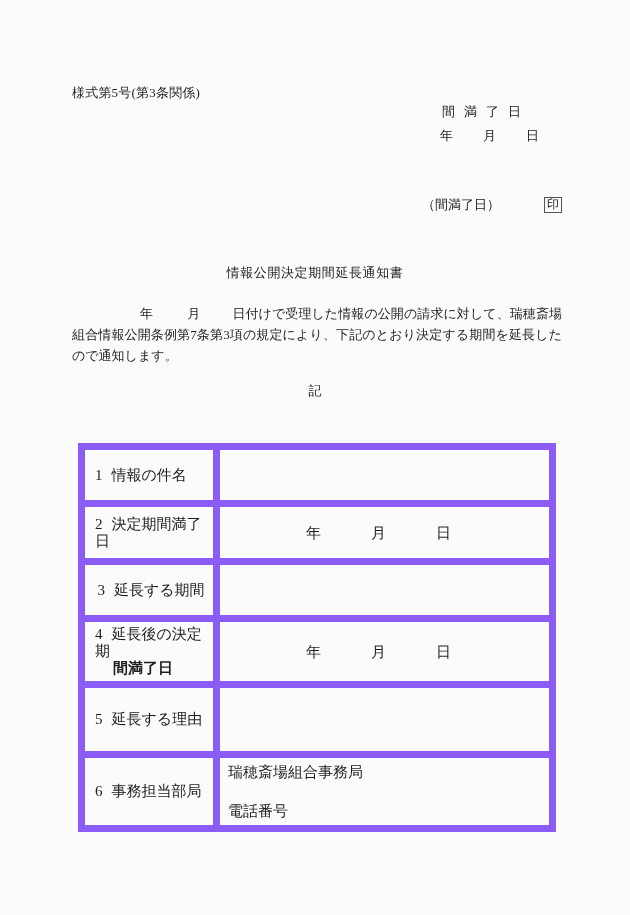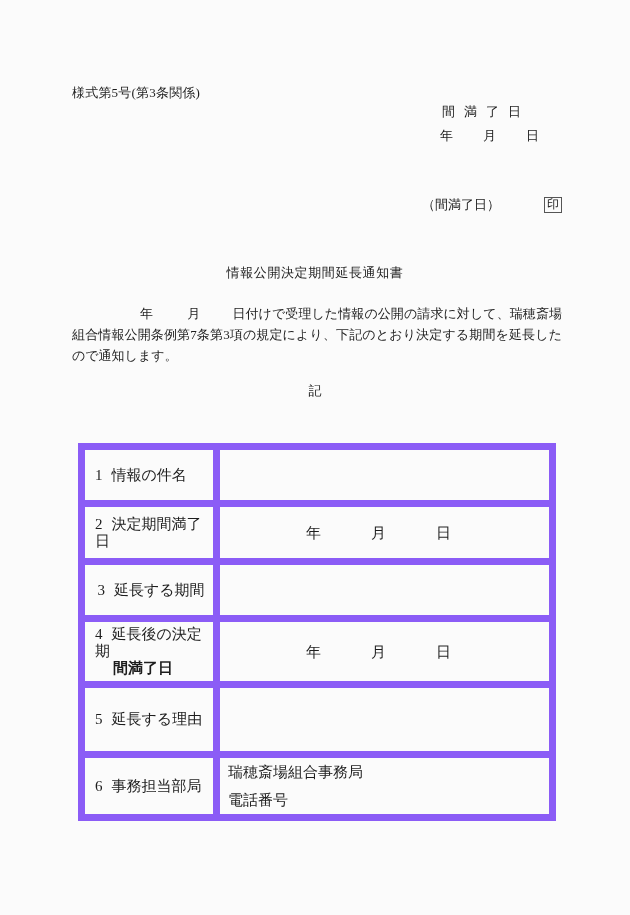--- a/index.html
+++ b/index.html
@@ -144,21 +144,21 @@
     line-height: 20px;
   }
   .label-cell .idx { margin-right: 9px; }
   .label-cell .lbl-l2 { display: block; padding-left: 18px; font-weight: bold; }
 
   .date-line { white-space: nowrap; padding-left: 78px; }
   .date-line .yr { margin-right: 50px; }
   .date-line .mo { margin-right: 50px; }
 
   .value-cell .org-line { display: block; }
-  .value-cell .tel-line { display: block; margin-top: 8px; }
+  .value-cell .tel-line { display: block; margin-top: 19px; }
 </style>
 </head>
 <body>
 
 <div class="page">
 
   <div class="form-number">様式第5号(第3条関係)</div>
 
   <div class="doc-meta">
     <span class="doc-number">間満了日</span>

